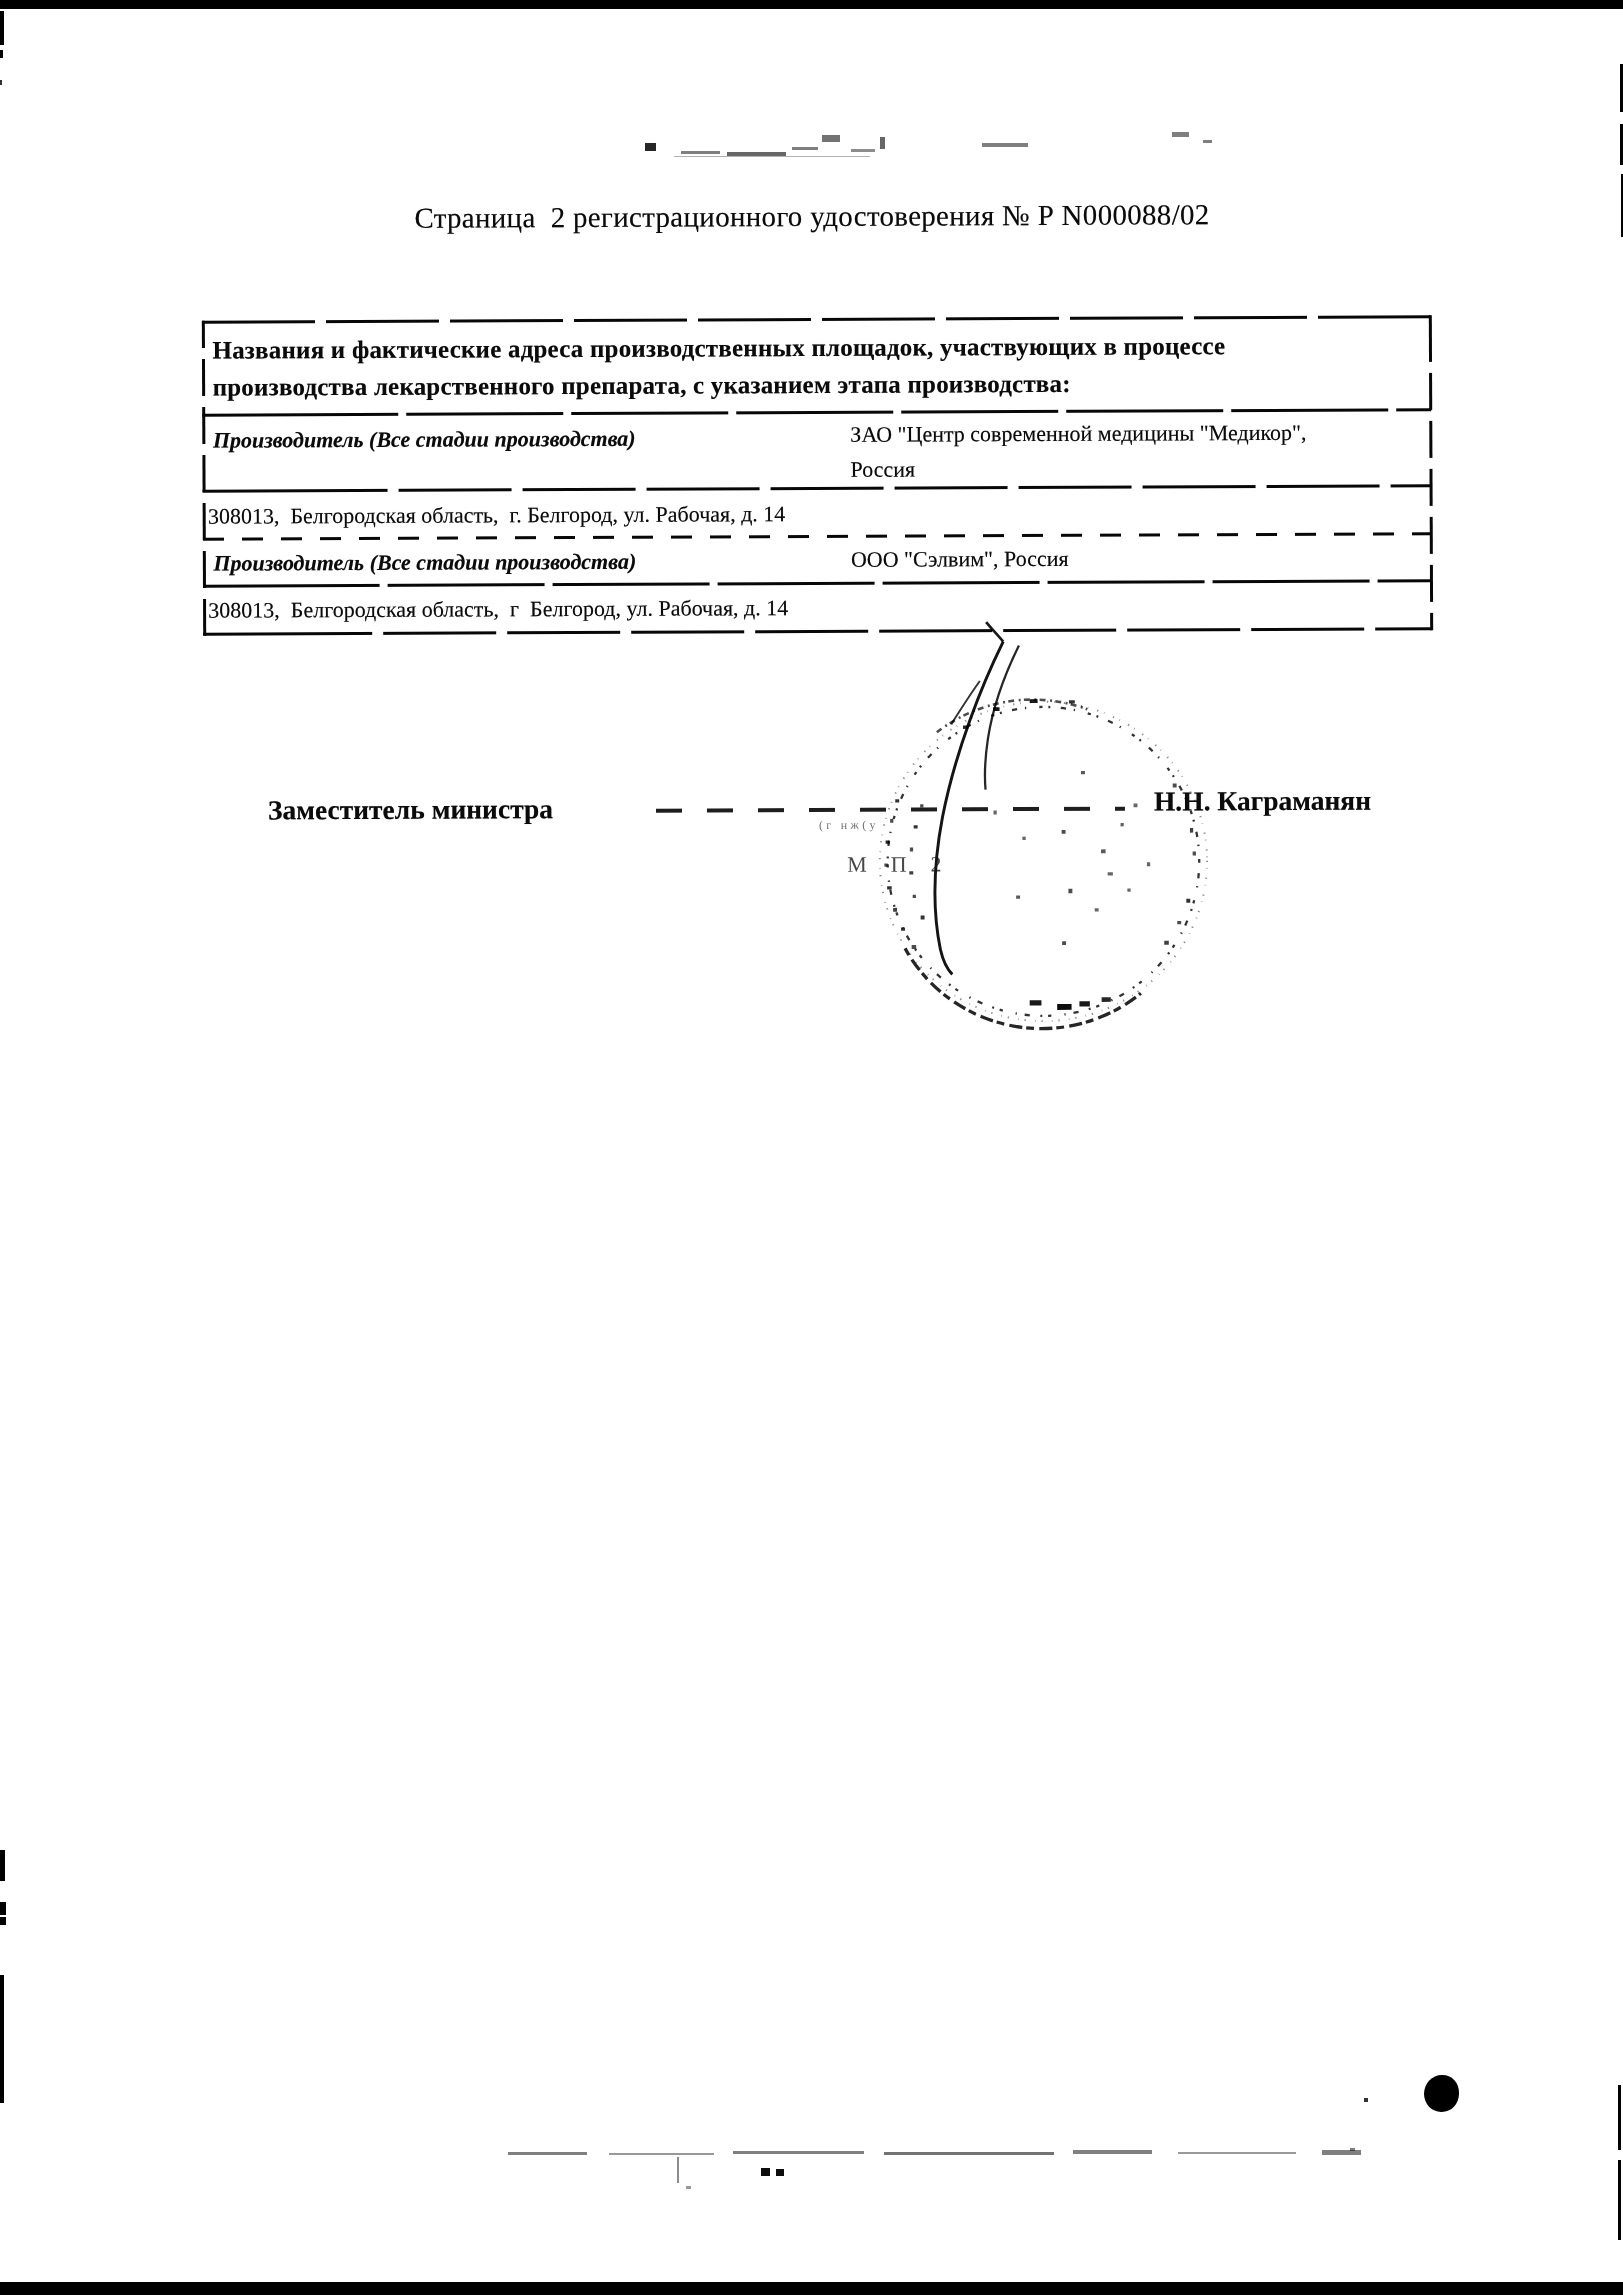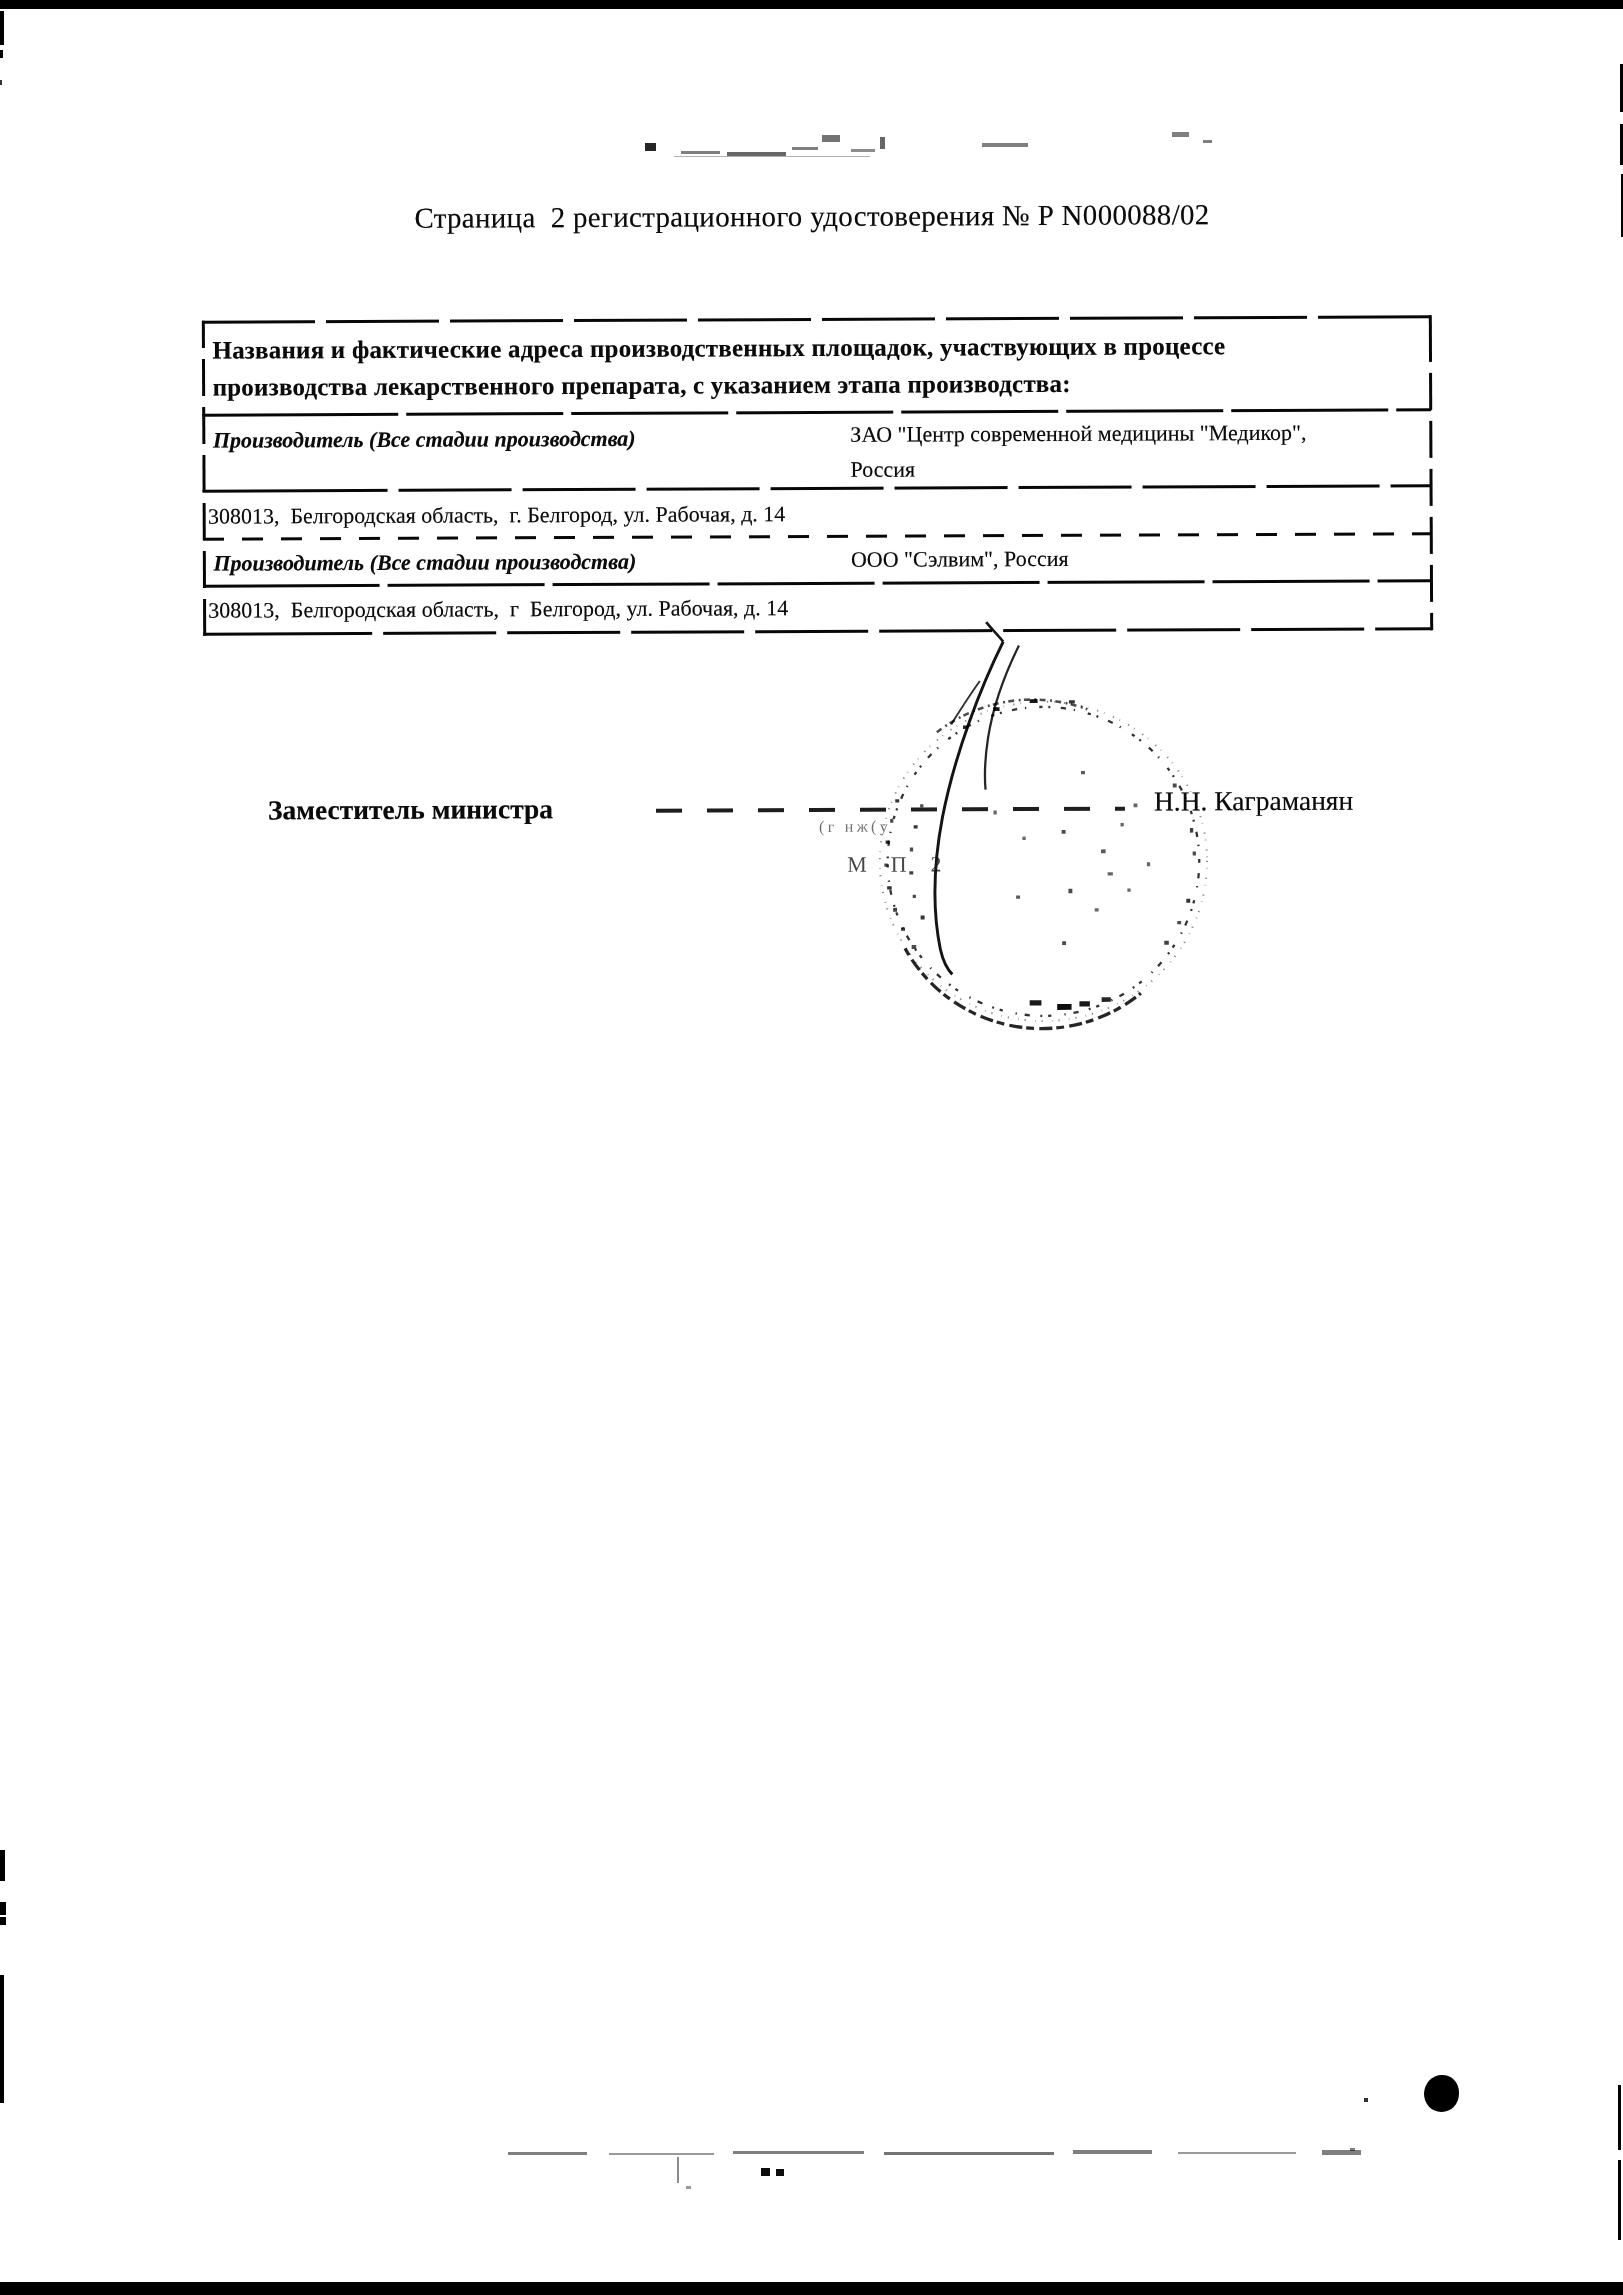--- a/index.html
+++ b/index.html
@@ -31,27 +31,27 @@
   .rule.sparse{height:2.6px;background:repeating-linear-gradient(90deg,#070707 0 21px,rgba(0,0,0,0) 21px 39px);}
   .vrule{position:absolute;top:0;width:2.6px;height:100%;
          background:repeating-linear-gradient(0deg,#070707 0 37px,rgba(0,0,0,0) 37px 48px);}
   .caption{left:10.5px;top:10.5px;width:1113px;font-size:25px;font-weight:bold;line-height:37px;letter-spacing:0.2px;}
   .cell{font-size:22px;line-height:35px;}
   .lbl{font-style:italic;font-weight:600;width:589px;}
   .val{left:648px;width:511px;}
   .addr{left:5.2px;width:982px;}
   
   .sig-title{left:267px;top:792px;font-size:27.5px;font-weight:bold;}
-  .sig-name{left:1153px;top:787px;font-size:27.5px;font-weight:normal;}
+  .sig-name{left:1153px;top:787px;font-size:27.5px;font-weight:bold;}
   .sig-line{position:absolute;left:655px;top:808px;width:469px;height:3.9px;
             background:repeating-linear-gradient(90deg,#0a0a0a 0 26px,rgba(0,0,0,0) 26px 51px);opacity:.92;}
   
   .stamp{position:absolute;left:864px;top:615px;width:367px;height:432px;}
   .frag{position:absolute;color:#141414;}
-  .frag.small{left:818px;top:818px;font-size:16px;opacity:.62;letter-spacing:3.3px;}
+  .frag.small{left:818px;top:818px;font-size:12px;opacity:.62;letter-spacing:3.3px;}
   .frag.mp{left:846px;top:852px;font-size:22px;opacity:.78;letter-spacing:9.2px;}
   
   .noise{position:absolute;background:#000;}
   .dot{position:absolute;left:1424px;top:2075px;width:35px;height:37px;background:#000;
        border-radius:52% 48% 50% 50%;}
 </style>
 </head>
 <body>
 
 <div id="page">

